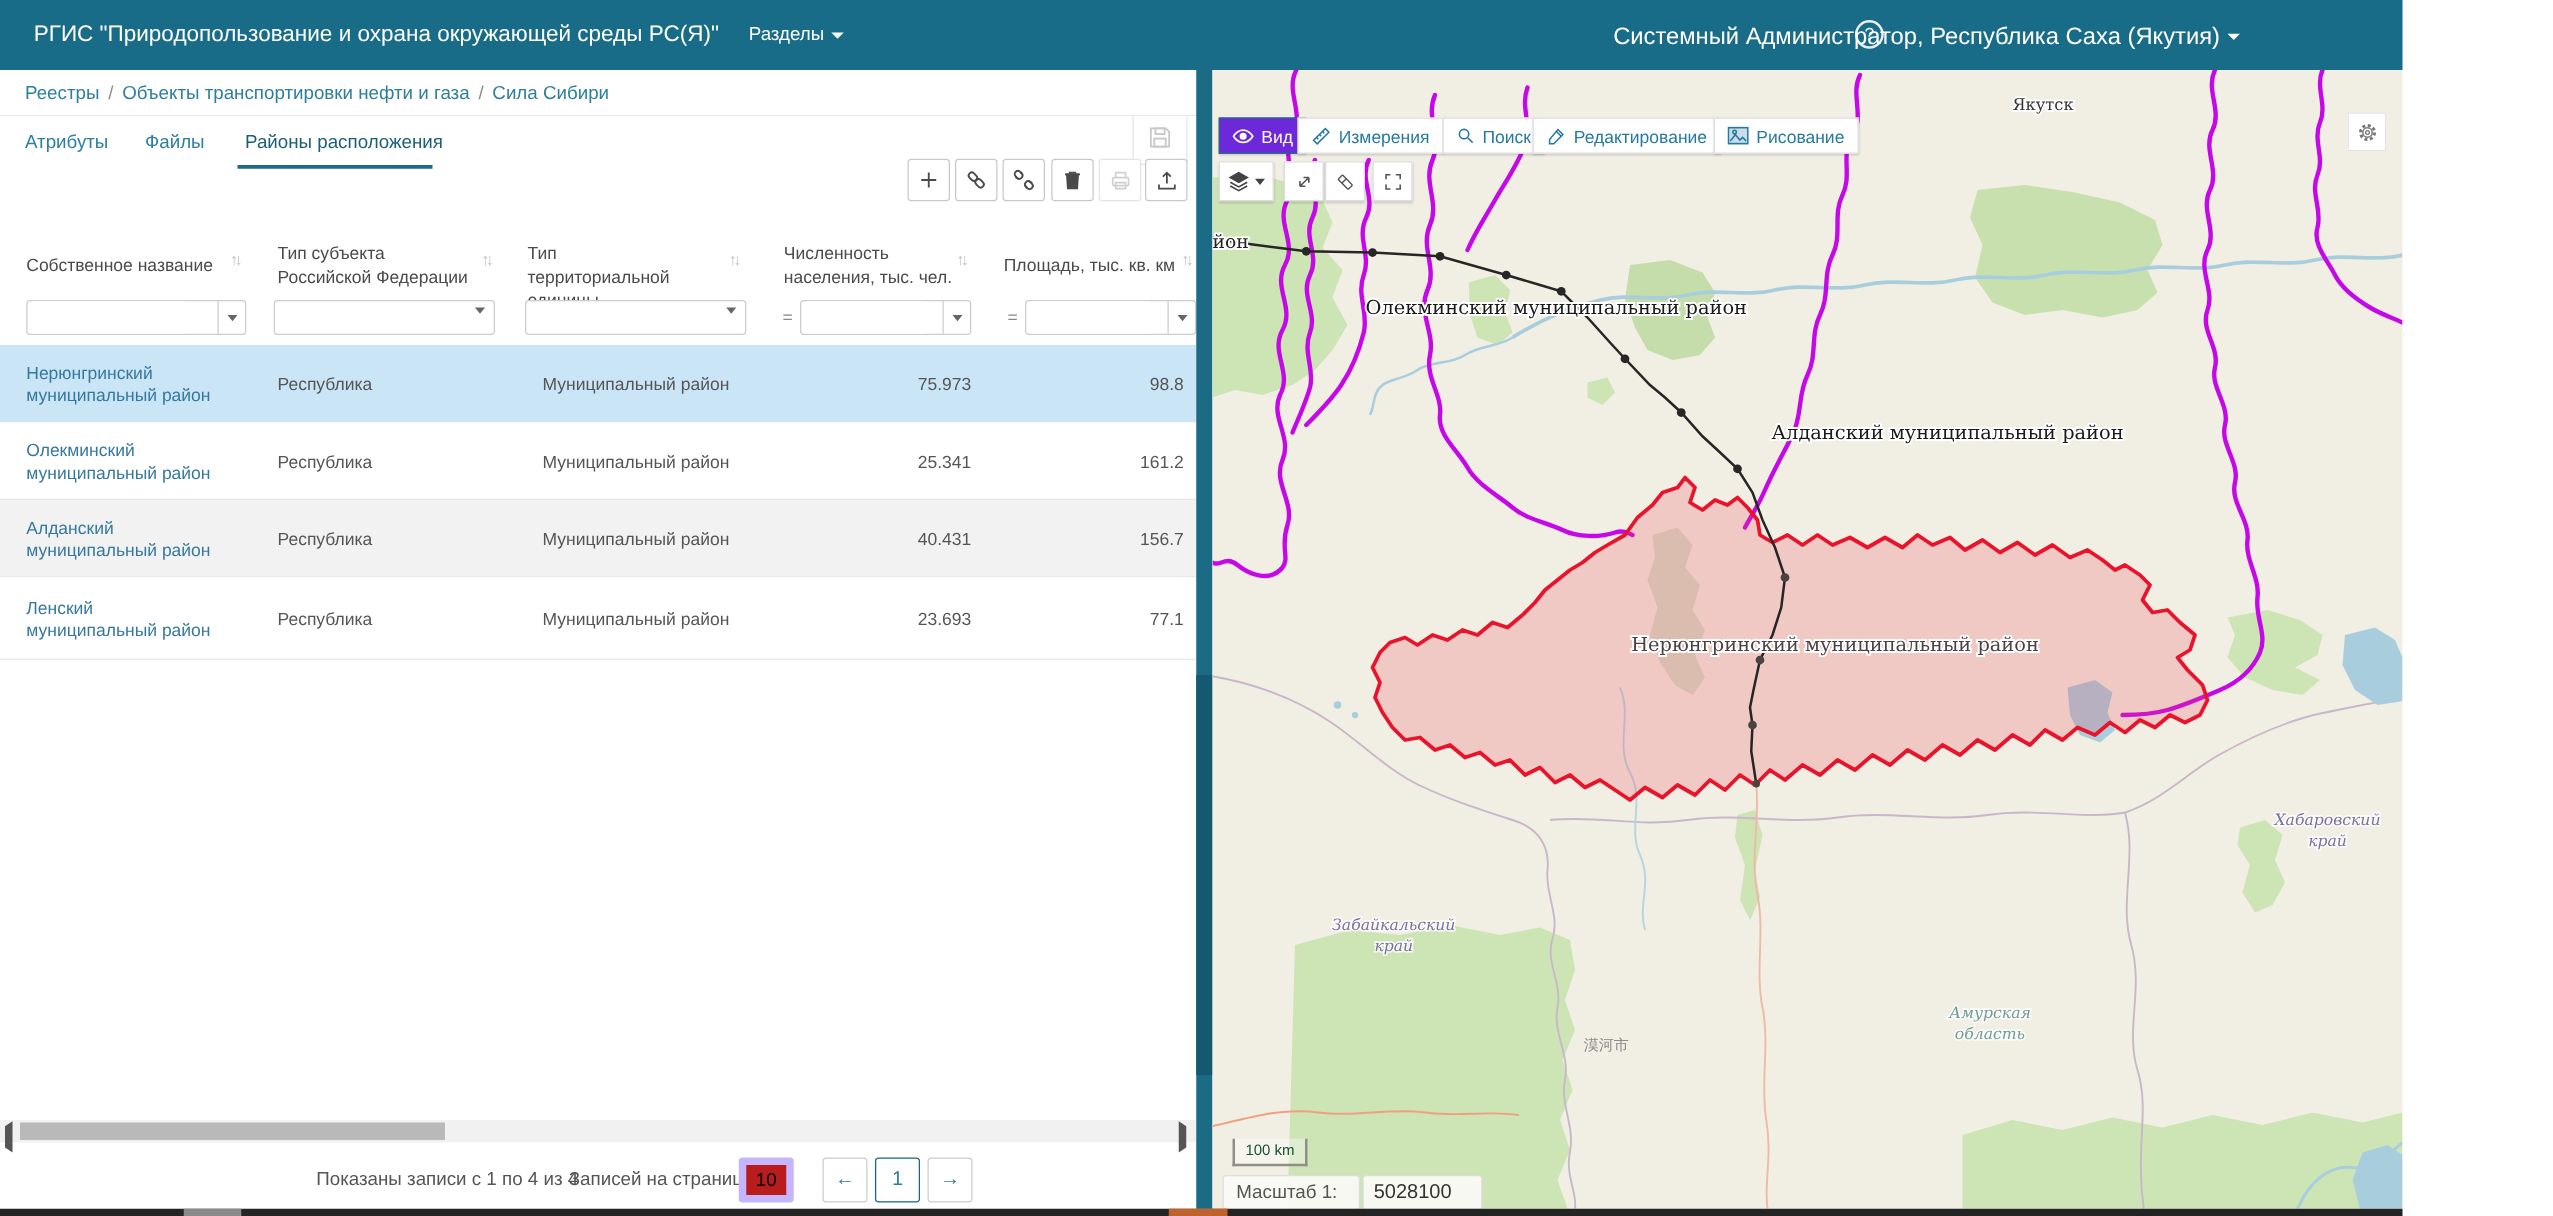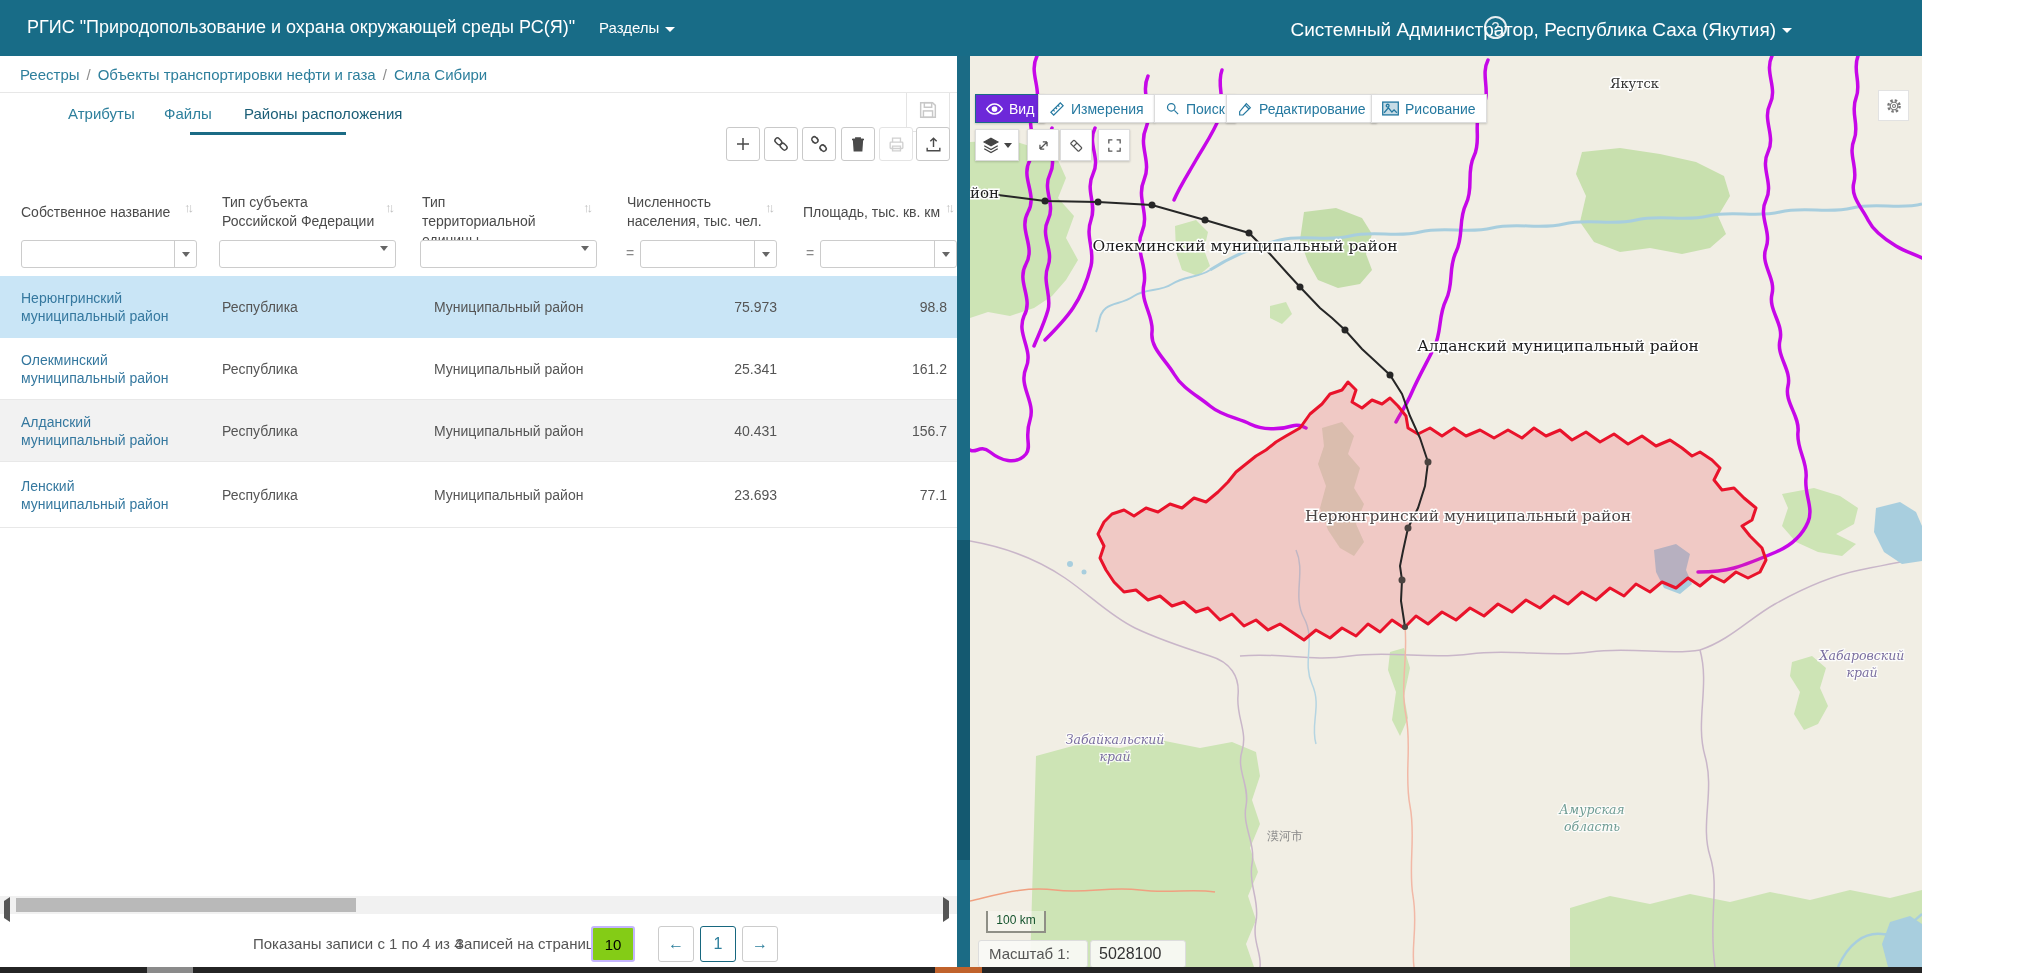--- a/index.html
+++ b/index.html
@@ -15,21 +15,21 @@
   .help-circle { position:absolute; left:1484px; top:16px; width:23px; height:23px; border:2px solid #e8eef1; border-radius:50%; text-align:center; line-height:19px; font-size:14px; color:#e8eef1; cursor:pointer; }
   .user-menu { position:absolute; right:130px; top:19px; font-size:19px; cursor:pointer; white-space:nowrap; }
 
   
   .breadcrumb { position:absolute; left:0; top:56px; width:957px; height:37px; background:#fff; border-bottom:1px solid #e7e7e7; font-size:15px; line-height:37px; padding-left:20px; white-space:nowrap; }
   .breadcrumb a { color:#2d7f9c; text-decoration:none; cursor:pointer; }
   .breadcrumb .sep { color:#8c8c8c; margin:0 7px; }
 
   
   .left-panel { position:absolute; left:0; top:93px; width:957px; height:874px; background:#fff; overflow:hidden; }
-  .tab { position:absolute; top:12px; font-size:15px; color:#2d7f9c; cursor:pointer;margin-left:48px; }
+  .tab { position:absolute; top:12px; font-size:15px; color:#2d7f9c; cursor:pointer; }
   .tab.t0 { left:20px; } .tab.t1 { left:116px; } .tab.t2 { left:196px; color:#1b5e77; }
   .tab-underline { position:absolute; left:190px; top:39px; width:156px; height:3px; background:#1b6b85; }
 
   .btn { position:absolute; background:#fff; border:1px solid #c9c9c9; border-radius:3px; cursor:pointer; display:flex; align-items:center; justify-content:center; }
   .btn.disabled { border-color:#e4e4e4; cursor:default; }
   .save-btn { left:906px; top:-5px; width:44px; height:44px; }
   .tb { width:34px; height:34px; top:34px; }
   .tb.b0{left:726px;} .tb.b1{left:764px;} .tb.b2{left:802px;} .tb.b3{left:841px;} .tb.b4{left:879px;} .tb.b5{left:916px;}
 
   
@@ -57,21 +57,21 @@
 
   
   .hscroll { position:absolute; left:0; top:803px; width:957px; height:18px; background:#f1f1f1; }
   .hthumb { position:absolute; left:16px; top:2px; width:340px; height:14px; background:#b9b9b9; cursor:pointer; }
   .harrow { position:absolute; top:5px; cursor:pointer; }
   .tri-left { width:0; height:0; border-top:4px solid transparent; border-bottom:4px solid transparent; border-right:6px solid #555; }
   .tri-right { width:0; height:0; border-top:4px solid transparent; border-bottom:4px solid transparent; border-left:6px solid #555; }
 
   
   .pag-text { position:absolute; top:842px; font-size:15px; color:#555; }
-  .pbox { position:absolute; top:833px; height:36px; background:#84cc16; border:2px solid #c4b5fd; border-radius:3px; text-align:center; font-size:15px; color:#333; }
+  .pbox { position:absolute; top:833px; height:36px; background:#b91c1c; border:6px solid #c4b5fd; border-radius:3px; text-align:center; font-size:15px; color:#333; }
   .pbox input { width:100%; height:100%; border:none; outline:none; text-align:center; font-size:15px; background:transparent; }
   .pbtn { position:absolute; top:833px; width:36px; height:36px; background:#fff; border:1px solid #ccc; border-radius:3px; color:#2d7f9c; font-size:16px; display:flex; align-items:center; justify-content:center; cursor:pointer; }
   .pcur { border:1px solid #17677f; }
 
   
   .splitter { position:absolute; left:957px; top:56px; width:13px; height:911px; background:#1b6b85; cursor:col-resize; }
   .splitter .grip { position:absolute; left:0; top:484px; width:13px; height:320px; background:#145970; }
 
   
   .map { position:absolute; left:970px; top:56px; width:952px; height:911px; overflow:hidden; background:#f1eee4; }

